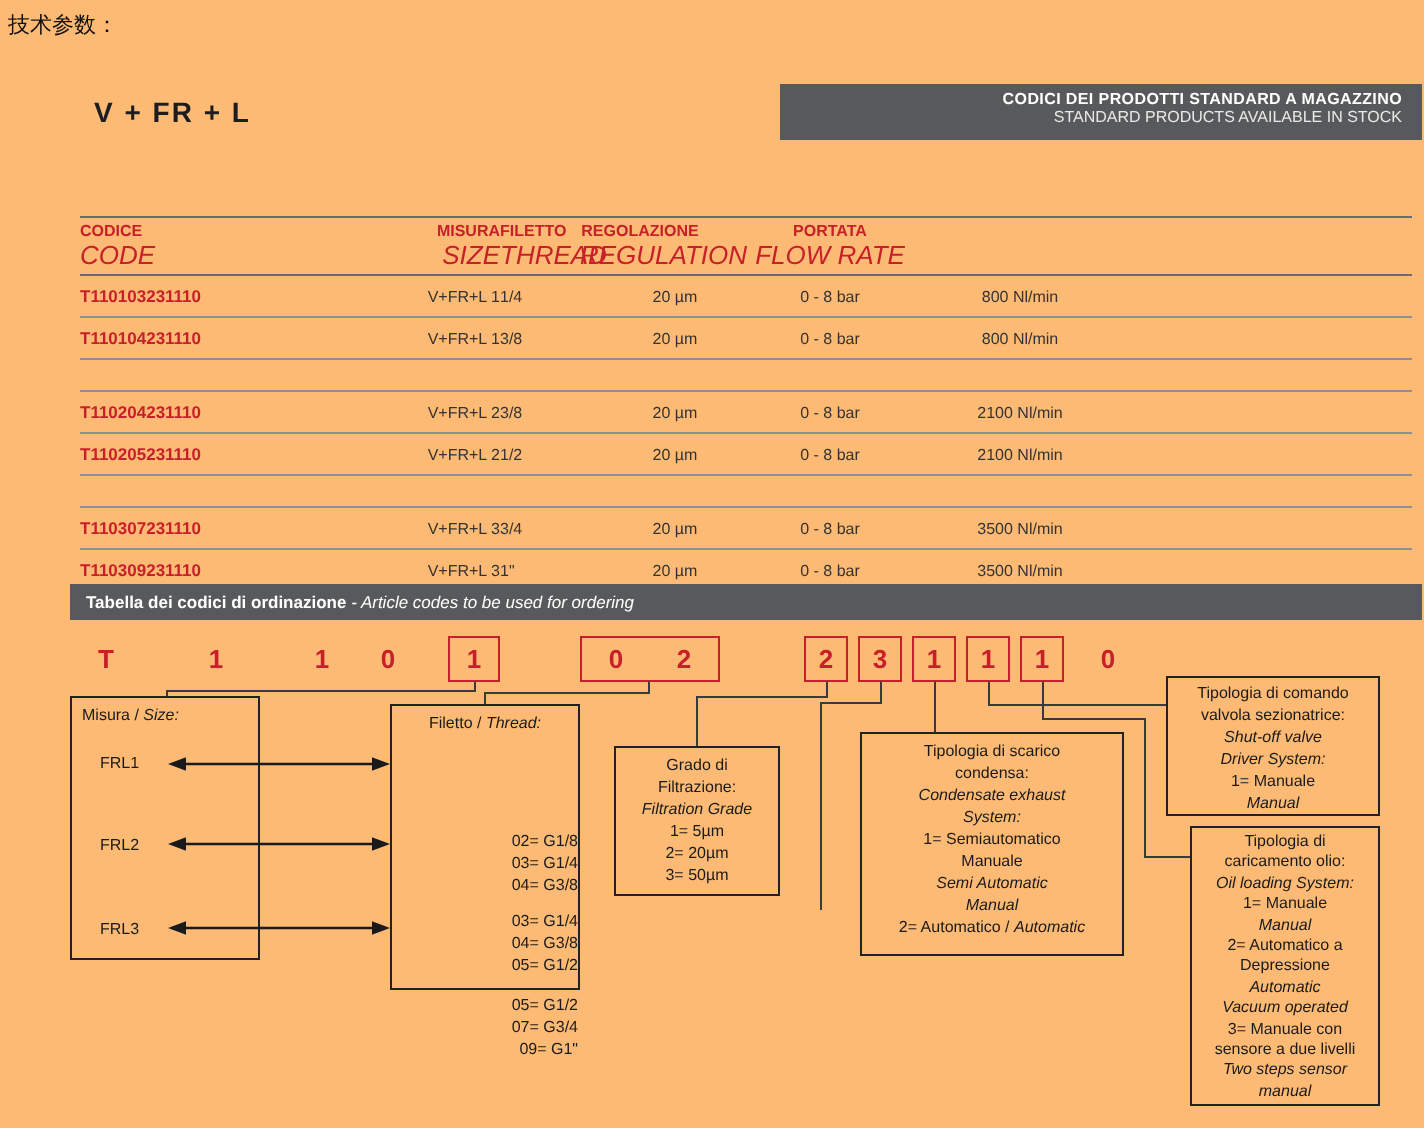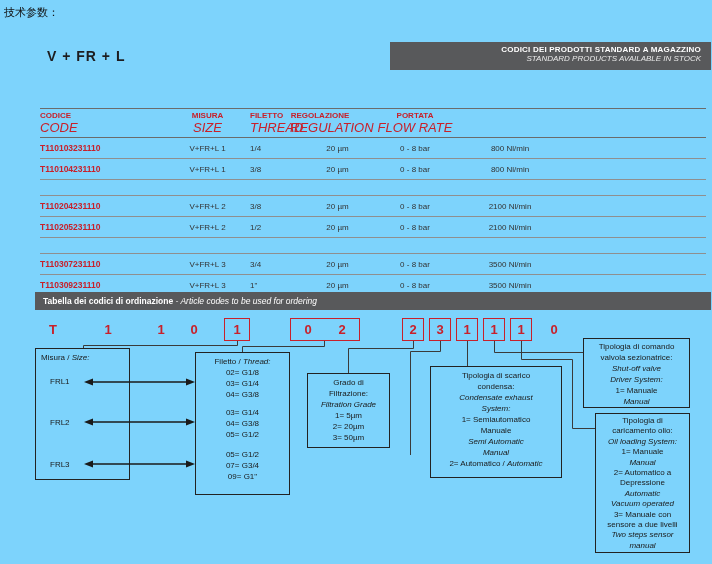--- a/index.html
+++ b/index.html
@@ -1,37 +1,37 @@
 <!DOCTYPE html>
 <html><head>
 <meta charset="utf-8">
 <style>
   html,body{margin:0;padding:0;background:#fff;}
-  .page{position:relative;width:712px;height:564px;background:#7dd3fc;
+  .page{position:relative;width:712px;height:564px;background:#fdba74;
         font-family:"Liberation Sans","DejaVu Sans",sans-serif;overflow:hidden;}
   .abs{position:absolute;}
 
   
   .top-label{left:4px;top:5px;font-size:11px;color:#111;}
   .product{left:47px;top:48px;font-size:14px;font-weight:bold;color:#1d1d1f;letter-spacing:1px;}
   .banner{left:390px;top:42px;width:321px;height:28px;background:#58595b;color:#fff;
           text-align:right;padding:3px 10px 0 0;box-sizing:border-box;}
   .banner .l1{font-size:8px;font-weight:bold;letter-spacing:.2px;}
-  .banner .l2{font-size:8px;font-style:italic;color:#e9e9e9;}
+  .banner .l2{font-size:8px;color:#e9e9e9;}
 
   
   .table{left:40px;top:80px;width:666px;margin-top:28px;}
   .thead{display:flex;align-items:center;height:28px;border-top:1px solid #6b6b6b;border-bottom:1px solid #6b6b6b;}
   .hcell{display:flex;flex-direction:column;justify-content:center;}
   .hit{font-size:8px;font-weight:bold;color:#c8202a;}
   .hen{font-size:13px;font-style:italic;color:#c8202a;}
   .trow{display:flex;align-items:center;height:20px;border-bottom:1px solid #8f8f8f;}
   .tgap{height:15px;border-bottom:1px solid #8f8f8f;}
   .c0{width:125px;text-align:left;}
-  .c1{width:85px;text-align:center;}
+  .c1{width:85px;text-align:right;}
   .c2{width:40px;text-align:left;}
   .c3{width:95px;text-align:center;}
   .c4{width:60px;text-align:center;}
   .c5{width:130px;text-align:center;}
   .code{font-size:8.5px;font-weight:bold;color:#c8202a;}
   .val{font-size:8px;color:#333;}
 
   
   .section-bar{left:35px;top:292px;width:676px;height:18px;background:#58595b;color:#fff;
                line-height:18px;padding-left:8px;box-sizing:border-box;font-size:8.5px;}
@@ -45,21 +45,21 @@
            font-size:13px;font-weight:bold;color:#c8202a;border:1px solid #c8202a;box-sizing:border-box;}
   .wide{display:flex;justify-content:space-around;align-items:center;}
 
   
   .infobox{position:absolute;border:1px solid #222;box-sizing:border-box;font-size:8px;
            color:#1a1a1a;line-height:11px;background:transparent;}
   .center{text-align:center;}
   .it{font-style:italic;}
   .boxtitle{padding:3px 0 0 5px;font-size:8px;}
   .frl{position:absolute;left:14px;font-size:8px;}
-  .grp{position:absolute;left:0;width:100%;text-align:center;}
+  .grp{position:absolute;left:0;width:100%;text-align:right;margin-top:48px;}
 
   svg.overlay{position:absolute;left:0;top:0;pointer-events:none;}
 </style>
 </head>
 <body>
 
 <div class="page">
 
   <div class="abs top-label">技术参数：</div>
 

